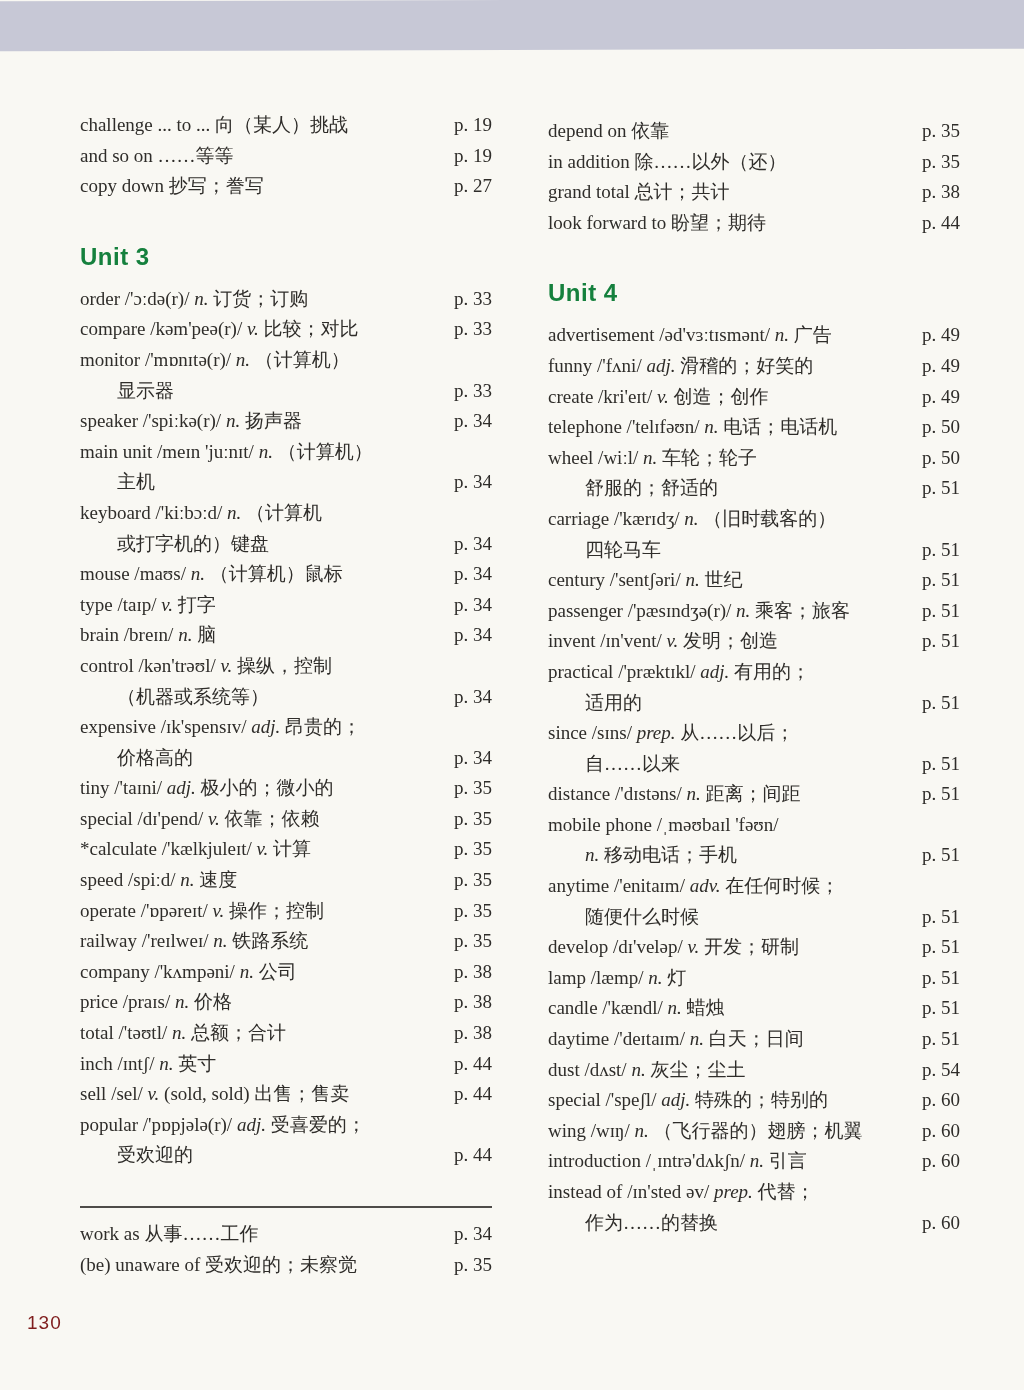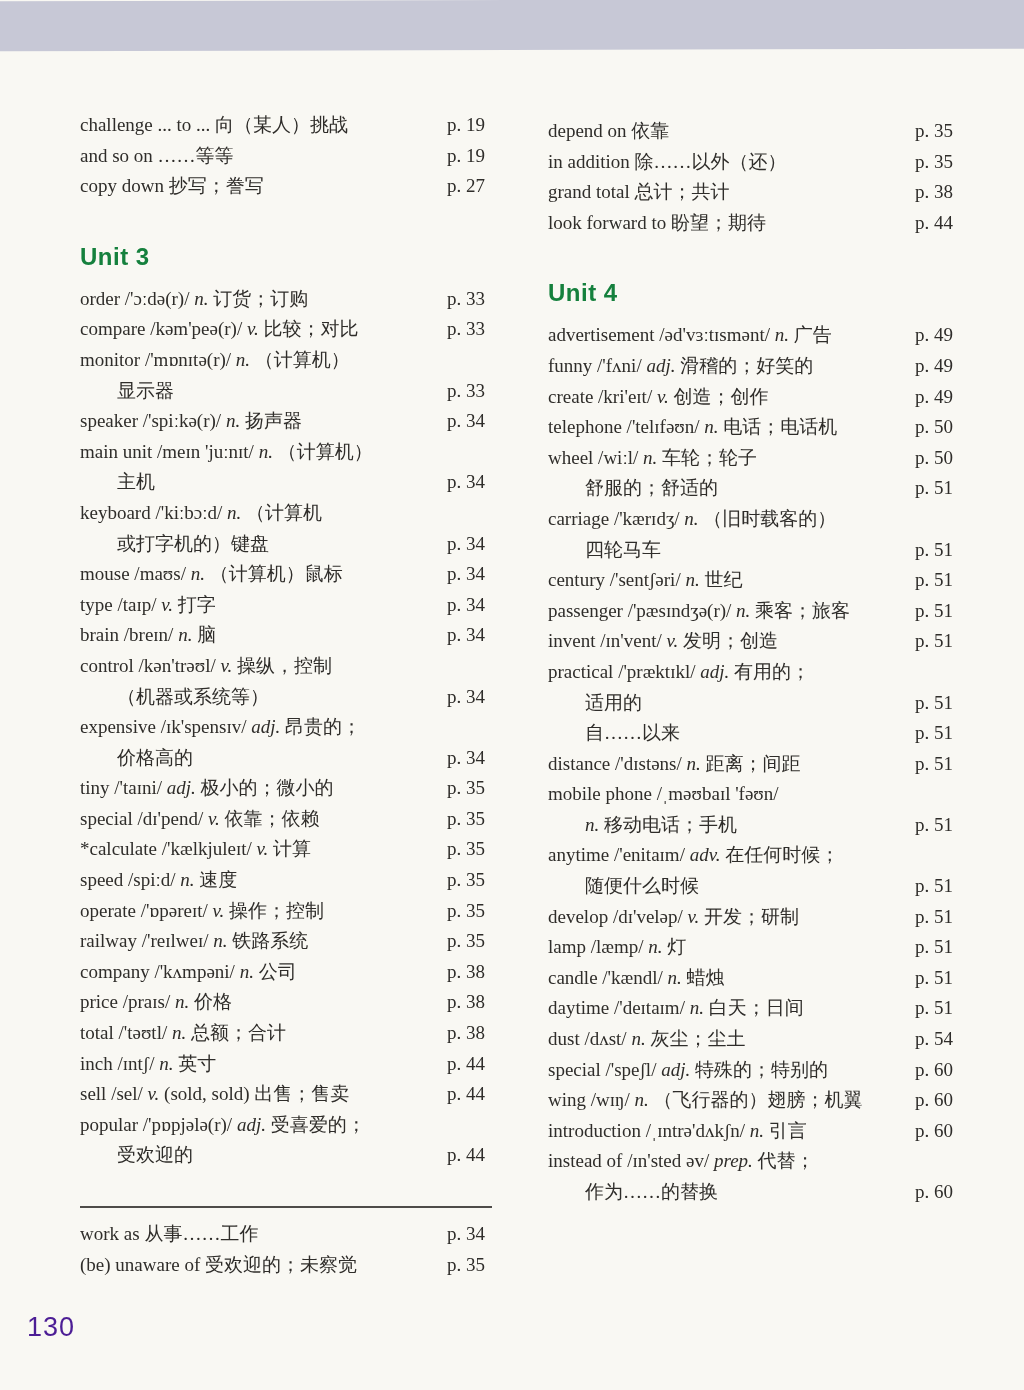--- a/index.html
+++ b/index.html
@@ -24,39 +24,39 @@
   }
   .col-left{left:80px;top:110px;width:412px;}
   .col-right{left:548px;top:116px;width:412px;}
   .row{
     display:flex;align-items:baseline;
     height:30.6px;line-height:30.6px;
     white-space:nowrap;
   }
   .row .txt{flex:0 0 auto;}
   .row .pg{
-    flex:0 0 auto;margin-left:auto;width:52px;text-align:center;
+    flex:0 0 auto;margin-left:auto;width:52px;text-align:right;
   }
   .row.indent .txt{padding-left:37px;}
   .seg-i{font-style:italic;}
   .unit-header{
     font-family:"Liberation Sans","DejaVu Sans",sans-serif;
     font-weight:bold;font-size:24px;color:#15803d;
     line-height:30px;margin:20px 0 12px;
     letter-spacing:0.5px;
   }
   .gap{height:20px;}
   .divider{
     border:none;border-top:2px solid #4e4c49;
     margin:15px 0 11px;width:100%;
   }
   .page-num{
     position:absolute;left:27px;top:1312px;
     font-family:"Liberation Sans","DejaVu Sans",sans-serif;
-    font-size:27px;color:#4c1d95;letter-spacing:1px;
+    font-size:19px;color:#7f1d1d;letter-spacing:1px;
   }
 </style>
 </head>
 <body>
 
 <div class="page">
   <div class="top-band"></div>
 
   <div class="col col-left">
       <div class="row">
@@ -257,20 +257,23 @@
         <span class="txt"><span class="seg-r">invent /ɪn'vent/ </span><span class="seg-i">v.</span><span class="seg-r"> 发明；创造</span></span>
         <span class="pg">p. 51</span>
       </div>
       <div class="row">
         <span class="txt"><span class="seg-r">practical /'præktɪkl/ </span><span class="seg-i">adj.</span><span class="seg-r"> 有用的；</span></span>
       </div>
       <div class="row indent">
         <span class="txt"><span class="seg-r">适用的</span></span>
         <span class="pg">p. 51</span>
       </div>
+      <div class="row">
+        <span class="txt"><span class="seg-r">since /sɪns/ </span><span class="seg-i">prep.</span><span class="seg-r"> 从……以后；</span></span>
+      </div>
       <div class="row indent">
         <span class="txt"><span class="seg-r">自……以来</span></span>
         <span class="pg">p. 51</span>
       </div>
       <div class="row">
         <span class="txt"><span class="seg-r">distance /'dɪstəns/ </span><span class="seg-i">n.</span><span class="seg-r"> 距离；间距</span></span>
         <span class="pg">p. 51</span>
       </div>
       <div class="row">
         <span class="txt"><span class="seg-r">mobile phone /ˌməʊbaɪl 'fəʊn/</span></span>

